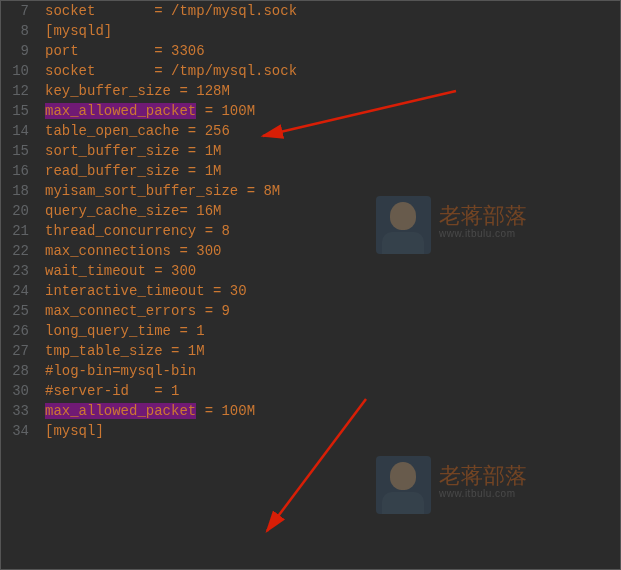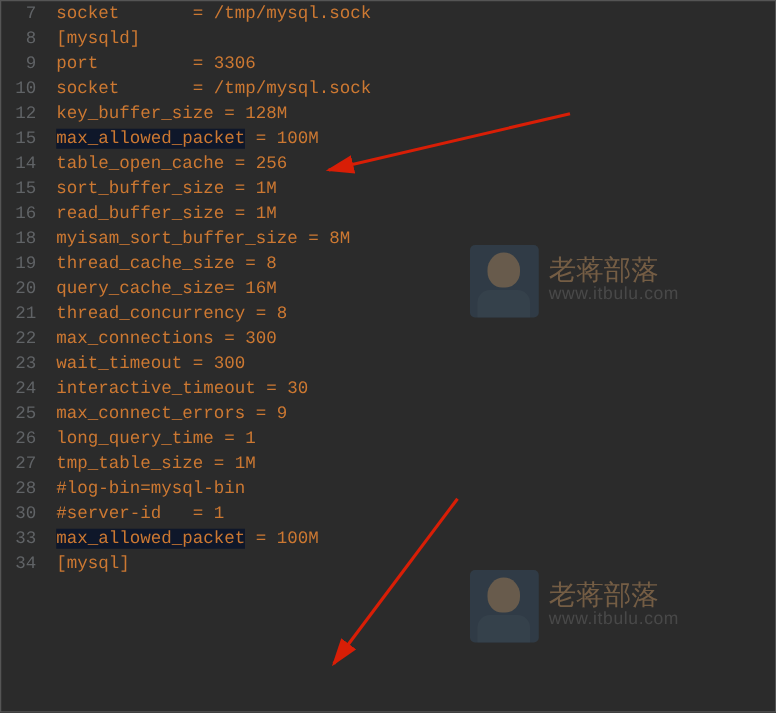--- a/index.html
+++ b/index.html
@@ -32,21 +32,21 @@
     flex-shrink: 0;
     user-select: none;
   }
   .code {
     color: #cc7832;
     white-space: pre;
     flex: 1;
     padding-left: 4px;
   }
   .hl {
-    background: #0f172a;
+    background: #701a75;
     color: #cc7832;
   }
   .arrow {
     position: absolute;
     pointer-events: none;
   }
   .watermark {
     position: absolute;
     opacity: 0.35;
     pointer-events: none;
@@ -76,22 +76,22 @@
     bottom: 0; left: 6px;
     width: 42px; height: 22px;
     background: #4a6a88;
     border-radius: 10px 10px 0 0;
   }
   .wm-text {
     display: flex;
     flex-direction: column;
     font-family: "Microsoft YaHei", sans-serif;
   }
-  .wm-cn { font-size: 22px; color: #fdba74; font-weight: 400; }
-  .wm-url { font-size: 14px; color: #808080; letter-spacing: 0.5px; margin-top:-2px; }
+  .wm-cn { font-size: 22px; color: #f97316; font-weight: 400; }
+  .wm-url { font-size: 10px; color: #808080; letter-spacing: 0.5px; margin-top:-2px; }
 </style>
 </head>
 <body>
 
 <div class="editor" id="editor">
     <div class="line">
       <div class="gutter">7</div>
       <div class="code"><span>socket       = /tmp/mysql.sock</span></div>
     </div>
     <div class="line">
@@ -122,24 +122,20 @@
       <div class="gutter">15</div>
       <div class="code"><span>sort_buffer_size = 1M</span></div>
     </div>
     <div class="line">
       <div class="gutter">16</div>
       <div class="code"><span>read_buffer_size = 1M</span></div>
     </div>
     <div class="line">
       <div class="gutter">18</div>
       <div class="code"><span>myisam_sort_buffer_size = 8M</span></div>
-    </div>
-    <div class="line">
-      <div class="gutter">19</div>
-      <div class="code"><span>thread_cache_size = 8</span></div>
     </div>
     <div class="line">
       <div class="gutter">20</div>
       <div class="code"><span>query_cache_size= 16M</span></div>
     </div>
     <div class="line">
       <div class="gutter">21</div>
       <div class="code"><span>thread_concurrency = 8</span></div>
     </div>
     <div class="line">

